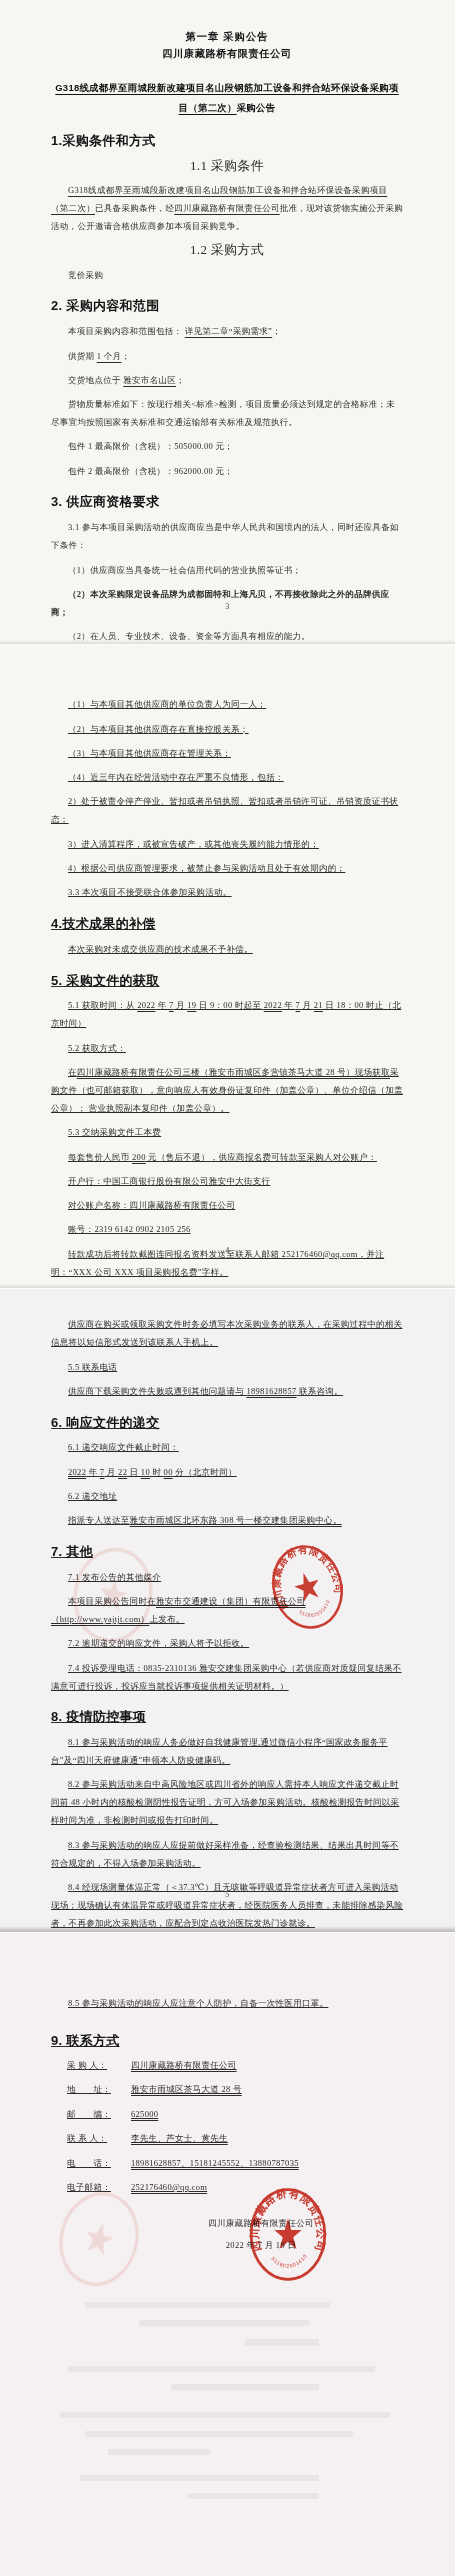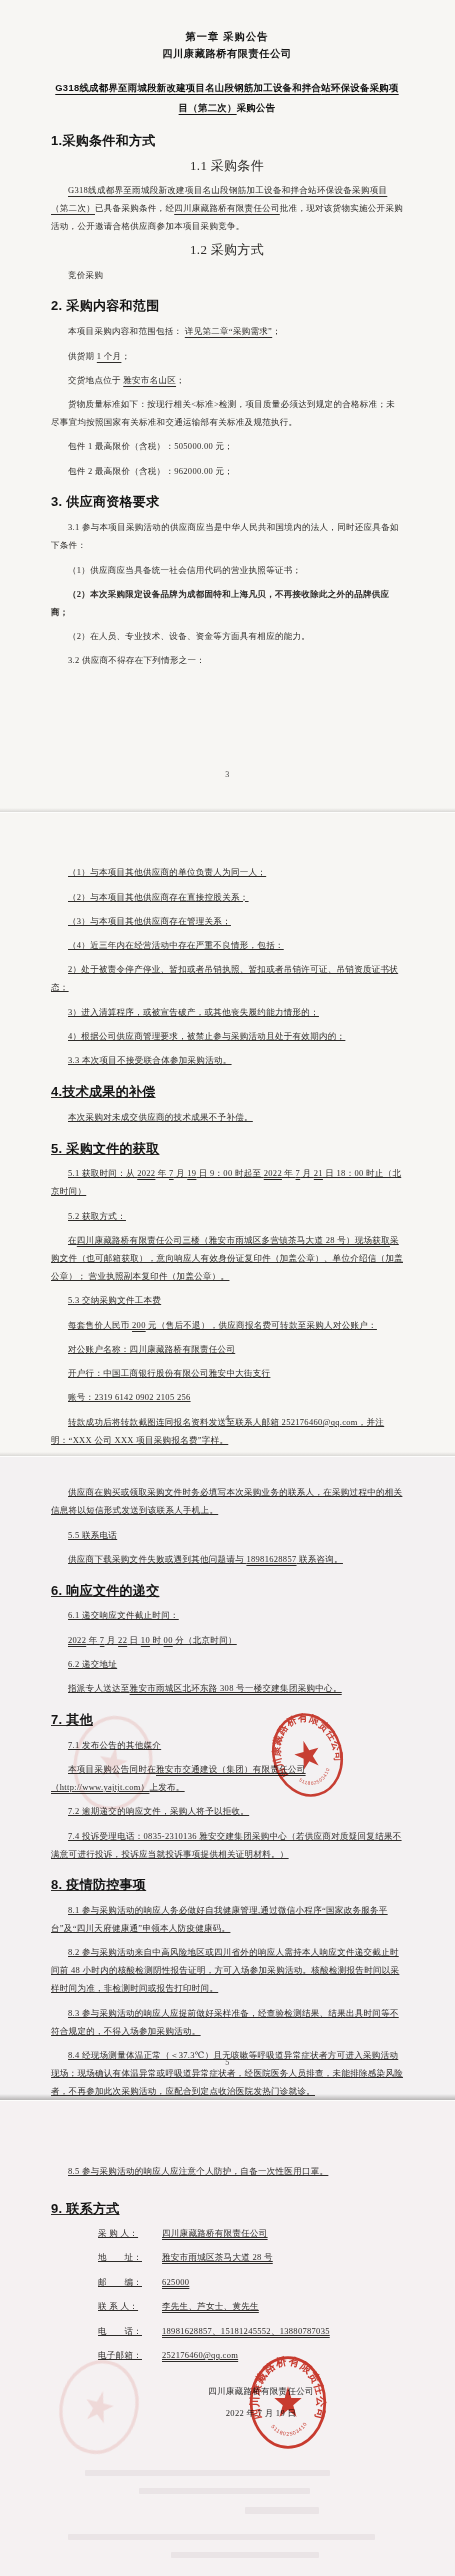--- a/index.html
+++ b/index.html
@@ -23,42 +23,42 @@
   .h{font-family:"Liberation Sans","DejaVu Sans",sans-serif;font-weight:bold;font-size:13px;
     color:#141414;margin:13.7px 0 6.8px;letter-spacing:0.3px;}
   .t{font-size:8.5px;line-height:18px;margin:6.3px 0;letter-spacing:0.3px;}
   .sm{font-size:13px;text-align:center;}
   .ind{text-indent:2em;}
   .b{font-weight:bold;}
   .u{text-decoration:underline;text-underline-offset:2.8px;}
   .pagenum{position:absolute;left:0;right:0;bottom:33px;text-align:center;font-size:8px;color:#454545;letter-spacing:0.6px;}
   
   .crow{display:flex;align-items:baseline;font-size:8.5px;line-height:17px;margin:7.4px 0;padding-left:16px;letter-spacing:0.3px;}
-  .clabel{flex:0 0 64px;white-space:pre;margin-left:31px;}
+  .clabel{flex:0 0 64px;white-space:pre;}
   .cval{text-decoration:underline;text-underline-offset:2.8px;padding-right:8px;}
   
   .sign-company{position:absolute;left:204px;top:285px;width:114px;text-align:center;font-size:8.5px;letter-spacing:0.3px;color:#2a2a2a;}
   .sign-date{position:absolute;left:221px;top:307px;width:80px;text-align:center;font-size:8.5px;letter-spacing:0.3px;color:#2a2a2a;}
   
   .stamp{position:absolute;mix-blend-mode:multiply;pointer-events:none;}
   .stamp svg{width:100%;height:100%;}
   .stamp-p3{left:271px;top:249px;width:73px;height:98px;transform:rotate(-16deg);opacity:.95;}
   .stamp-p4{left:248px;top:252px;width:80px;height:99px;opacity:.97;}
   .stamp-faint{opacity:.13;filter:blur(0.4px);}
   .stamp-faint-p3{left:64px;top:257px;width:98px;height:98px;transform:rotate(10deg);}
   .stamp-faint-p4{left:48px;top:257px;width:102px;height:98px;transform:rotate(14deg);}
   
   .ghost{position:absolute;height:6.3px;background:rgba(135,122,130,.10);border-radius:1.1px;filter:blur(0.6px);}
 </style>
 </head>
 <body>
 
 <div class="doc">
 
-  <div class="page pg1 sep" style="height:812px">
+  <div class="page pg1 sep" style="height:644px">
     <div class="chapter">第一章 采购公告</div>
     <div class="company-line">四川康藏路桥有限责任公司</div>
     <div class="main-title"><span class="u">G318线成都界至雨城段新改建项目名山段钢筋加工设备和拌合</span><span class="u">站环保设备采购项目（第二次）</span><span>采购公告</span></div>
 
     <div class="h">1.采购条件和方式</div>
     <div class="t sm">1.1 采购条件</div>
     <div class="t ind"><span class="u">G318线成都界至雨城段新改建项目名山段钢筋加工设备和拌合站环保设备采购项目（第二次）</span><span>已具备采购条件，经</span><span class="u">四川康藏路桥有限责任公司</span><span>批准，现对该货物实施公开采购活动，公开邀请合格供应商参加本项目采购竞争。</span></div>
     <div class="t sm">1.2 采购方式</div>
     <div class="t ind">竞价采购</div>
 
@@ -92,22 +92,22 @@
 
     <div class="h">4.技术成果的补偿</div>
     <div class="t ind">本次采购对未成交供应商的技术成果不予补偿。</div>
 
     <div class="h">5. 采购文件的获取</div>
     <div class="t ind"><span>5.1 获取时间：从 </span><span class="u">2022</span><span> 年 </span><span class="u">7</span><span> 月 </span><span class="u">19</span><span> 日 9：00 时起至 </span><span class="u">2022</span><span> 年 </span><span class="u">7</span><span> 月 </span><span class="u">21</span><span> 日 18：00 时止（北京时间）</span></div>
     <div class="t ind">5.2 获取方式：</div>
     <div class="t ind"><span>在</span><span class="u">四川康藏路桥有限责任公司三楼（雅安市雨城区多营镇茶马大道 28 号）现场获取</span><span>采购文件（也可邮箱获取），意向响应人有效身份证复印件（加盖公章）、单位介绍信（加盖公章）； 营业执照副本复印件（加盖公章）。</span></div>
     <div class="t ind">5.3 交纳采购文件工本费</div>
     <div class="t ind"><span>每套售价人民币 </span><span class="u">200</span><span> 元（售后不退），供应商报名费可转款至采购人对公账户：</span></div>
+    <div class="t ind">开户行：中国工商银行股份有限公司雅安中大街支行</div>
     <div class="t ind">对公账户名称：四川康藏路桥有限责任公司</div>
-    <div class="t ind">开户行：中国工商银行股份有限公司雅安中大街支行</div>
     <div class="t ind">账号：2319 6142 0902 2105 256</div>
     <div class="t ind">转款成功后将转款截图连同报名资料发送至联系人邮箱 252176460@qq.com，并注明：“XXX 公司 XXX 项目采购报名费”字样。</div>
 
     <div class="pagenum">4</div>
   </div>
 
   <div class="page pg3 sep-dark" style="height:644px;padding-top:20px">
     <div class="t ind">供应商在购买或领取采购文件时务必填写本次采购业务的联系人，在采购过程中的相关信息将以短信形式发送到该联系人手机上。</div>
     <div class="t ind">5.5 联系电话</div>
     <div class="t ind"><span>供应商下载采购文件失败或遇到其他问题请与 </span><span class="u">18981628857</span><span> 联系咨询。</span></div>

